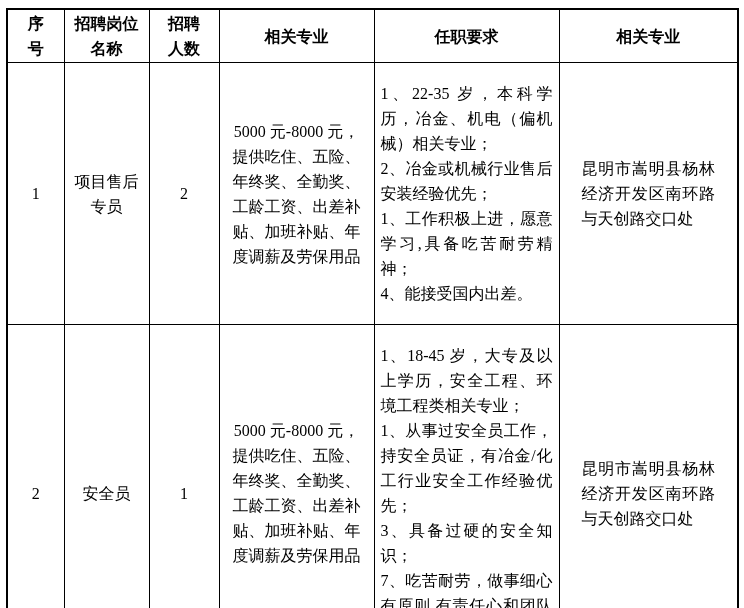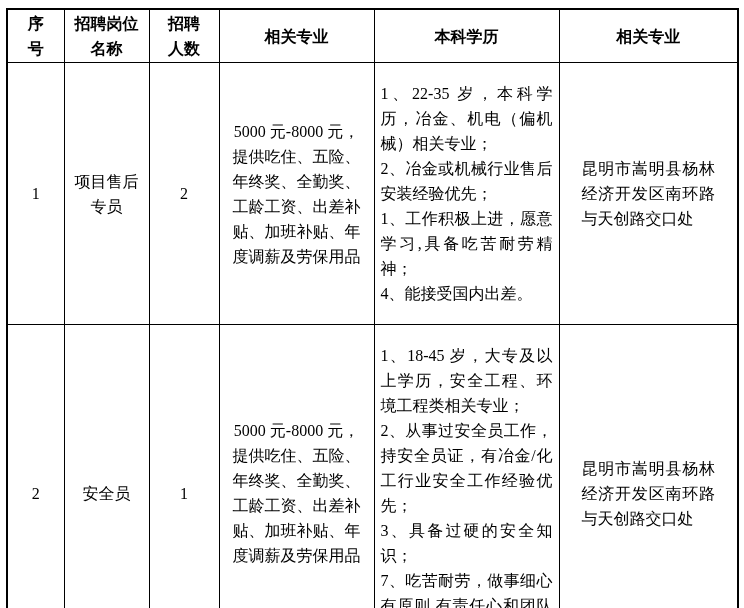--- a/index.html
+++ b/index.html
@@ -75,21 +75,21 @@
           <div>名称</div>
         </th>
       <th class="head-cell">
           <div>招聘</div>
           <div>人数</div>
         </th>
       <th class="head-cell">
           <div>相关专业</div>
         </th>
       <th class="head-cell">
-          <div>本科学历</div>
+          <div>任职要求</div>
         </th>
       <th class="head-cell">
           <div>相关专业</div>
         </th>
     </tr>
 
     <tr class="r-row1">
       <td class="center-cell">1</td>
       <td class="center-cell">项目售后专员</td>
       <td class="center-cell">2</td>
@@ -103,20 +103,20 @@
       <td class="location-cell">昆明市嵩明县杨林经济开发区南环路与天创路交口处</td>
     </tr>
 
     <tr class="r-row2">
       <td class="center-cell">2</td>
       <td class="center-cell">安全员</td>
       <td class="center-cell">1</td>
       <td class="salary-cell">5000 元-8000 元，提供吃住、五险、年终奖、全勤奖、工龄工资、出差补贴、加班补贴、年度调薪及劳保用品</td>
       <td class="require-cell">
           <div>1、18-45 岁，大专及以上学历，安全工程、环境工程类相关专业；</div>
-          <div>2、从事过安全员工作，持安全员证，有冶金/化工行业安全工作经验优先；</div>
+          <div>1、从事过安全员工作，持安全员证，有冶金/化工行业安全工作经验优先；</div>
           <div>3、具备过硬的安全知识；</div>
           <div>7、吃苦耐劳，做事细心有原则,有责任心和团队精神。</div>
         </td>
       <td class="location-cell">昆明市嵩明县杨林经济开发区南环路与天创路交口处</td>
     </tr>
   </tbody>
 </table>
 
 </body></html>

